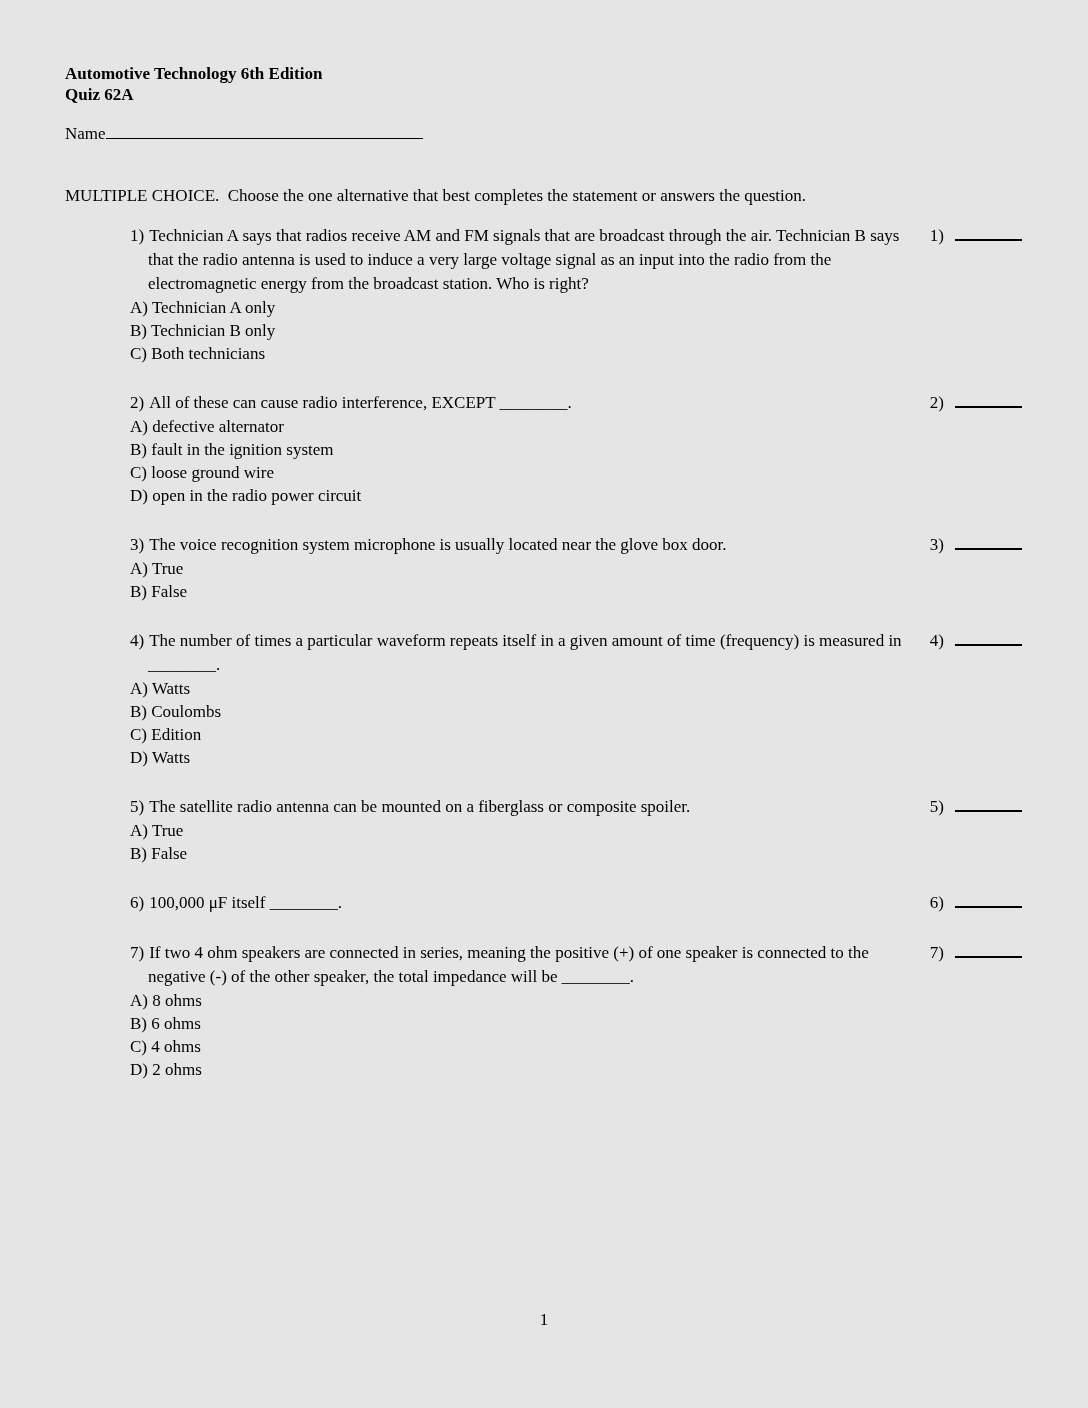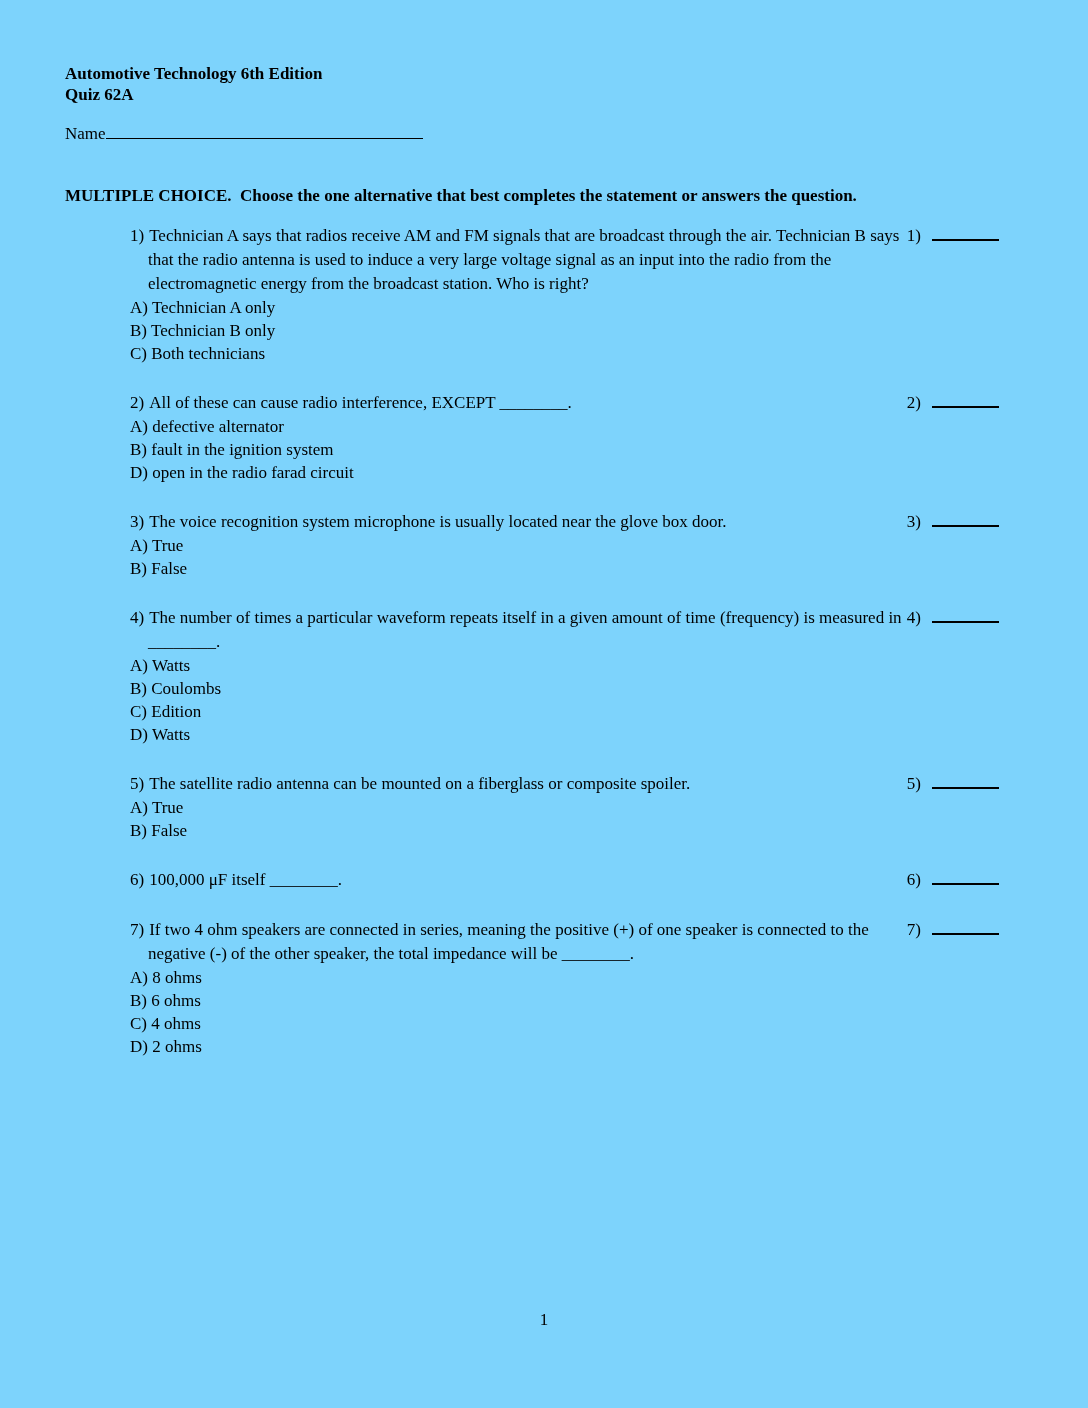--- a/index.html
+++ b/index.html
@@ -11,21 +11,21 @@
     width: 1088px;
     height: 1408px;
     color: #000000;
     font-family: "Liberation Serif", "DejaVu Serif", serif;
     font-size: 17px;
   }
   .page {
     position: relative;
     width: 1088px;
     height: 1408px;
-    background: #7dd3fc;
+    background: #e5e5e5;
     overflow: hidden;
   }
   .header {
     position: absolute;
     top: 63px;
     left: 65px;
     font-weight: bold;
     line-height: 21px;
   }
   .name-row {
@@ -39,35 +39,35 @@
     display: inline-block;
     width: 317px;
     height: 1em;
     border-bottom: 1px solid #000;
   }
   .instructions {
     position: absolute;
     top: 185px;
     left: 65px;
     width: 930px;
-    font-weight: bold;
+    font-weight: normal;
     line-height: 22px;
     white-space: pre-wrap;
   }
   .questions {
     position: absolute;
     top: 224px;
     left: 0;
     width: 1088px;
   }
   .question {
     display: flex;
     justify-content: space-between;
     align-items: flex-start;
-    padding: 0 89px 0 130px;
+    padding: 0 66px 0 130px;
     margin-bottom: 26px;
     line-height: 24px;
   }
   .q-main {
     width: 775px;
   }
   .q-text {
     padding-left: 18px;
     text-indent: -18px;
   }
@@ -130,21 +130,22 @@
   </div>
 
   <div class="question">
     <div class="q-main">
       <div class="q-text">
         <span class="q-num">2)</span><span>All of these can cause radio interference, EXCEPT ________.</span>
       </div>
       <div class="q-options">
             <div>A) defective alternator</div>
             <div>B) fault in the ignition system</div>
-            <div>D) open in the radio farad circuit</div>
+            <div>C) loose ground wire</div>
+            <div>D) open in the radio power circuit</div>
           </div>
     </div>
     <div class="q-answer">
       <span>2)</span><span class="blank-line"></span>
     </div>
   </div>
 
   <div class="question">
     <div class="q-main">
       <div class="q-text">

